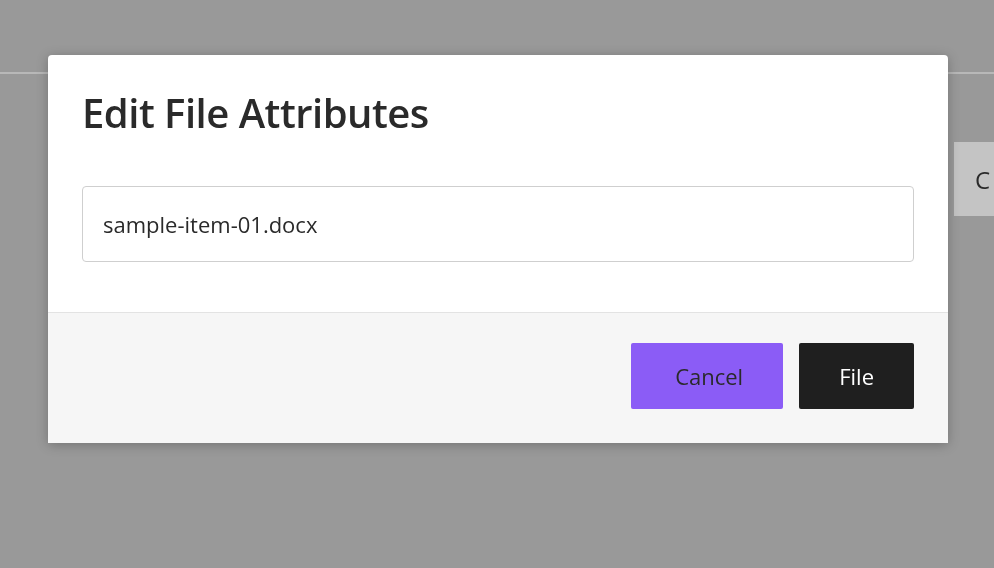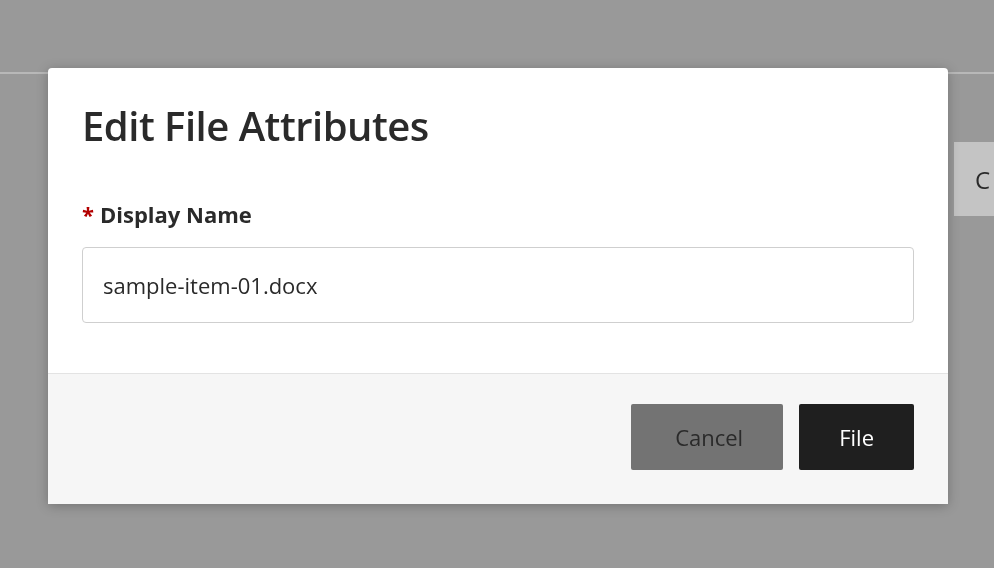--- a/index.html
+++ b/index.html
@@ -29,21 +29,21 @@
       display: flex;
       align-items: center;
       justify-content: flex-end;
       padding-right: 4px;
       font-size: 24px;
       color: #2a2a2a;
       overflow: hidden;
     }
     .modal {
       position: absolute;
-      top: 68px;
+      top: 55px;
       left: 48px;
       width: 900px;
       background: #ffffff;
       border-radius: 4px;
       box-shadow: 0 2px 12px rgba(0,0,0,0.25);
       display: flex;
       flex-direction: column;
     }
     .modal-body {
       padding: 30px 34px 50px 34px;
@@ -88,44 +88,41 @@
     }
     .btn {
       font-family: inherit;
       font-size: 22px;
       padding: 18px 40px;
       border: none;
       border-radius: 2px;
       cursor: pointer;
     }
     .btn-cancel {
-      background: #737373;
+      background: #8b5cf6;
       color: #2a2a2a;
       padding-left: 44px;
     }
     .btn-save {
       background: #1f1f1f;
       color: #ffffff;
     }
   </style>
 </head>
 <body>
 
 <div class="backdrop-bar"></div>
 <div class="backdrop-button">
   <span>C</span>
 </div>
 
 <div class="modal">
   <div class="modal-body">
     <h1 class="modal-title">Edit File Attributes</h1>
 
-    <label class="field-label">
-      <span class="required-asterisk">*</span><span>Display Name</span>
-    </label>
 
     <input type="text" class="text-input" value="sample-item-01.docx" style="">
   </div>
 
   <div class="modal-footer">
     <button class="btn btn-cancel">Cancel</button>
     <button class="btn btn-save">File</button>
   </div>
 </div>
 

